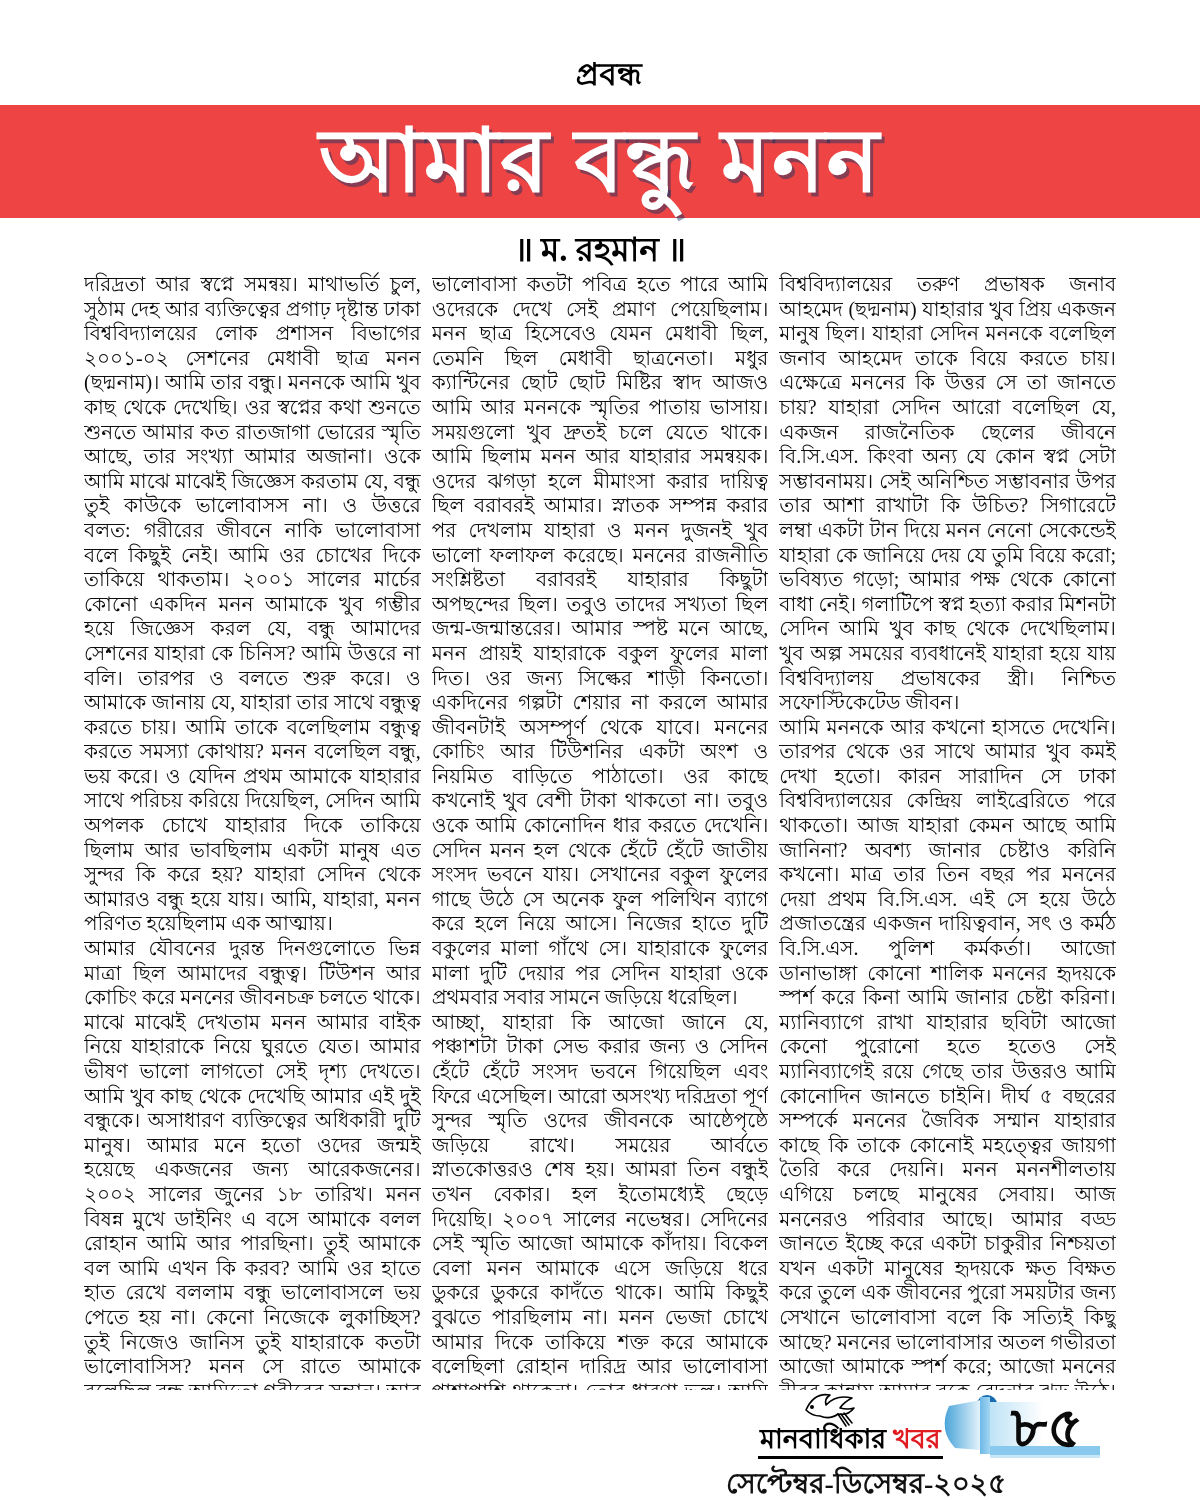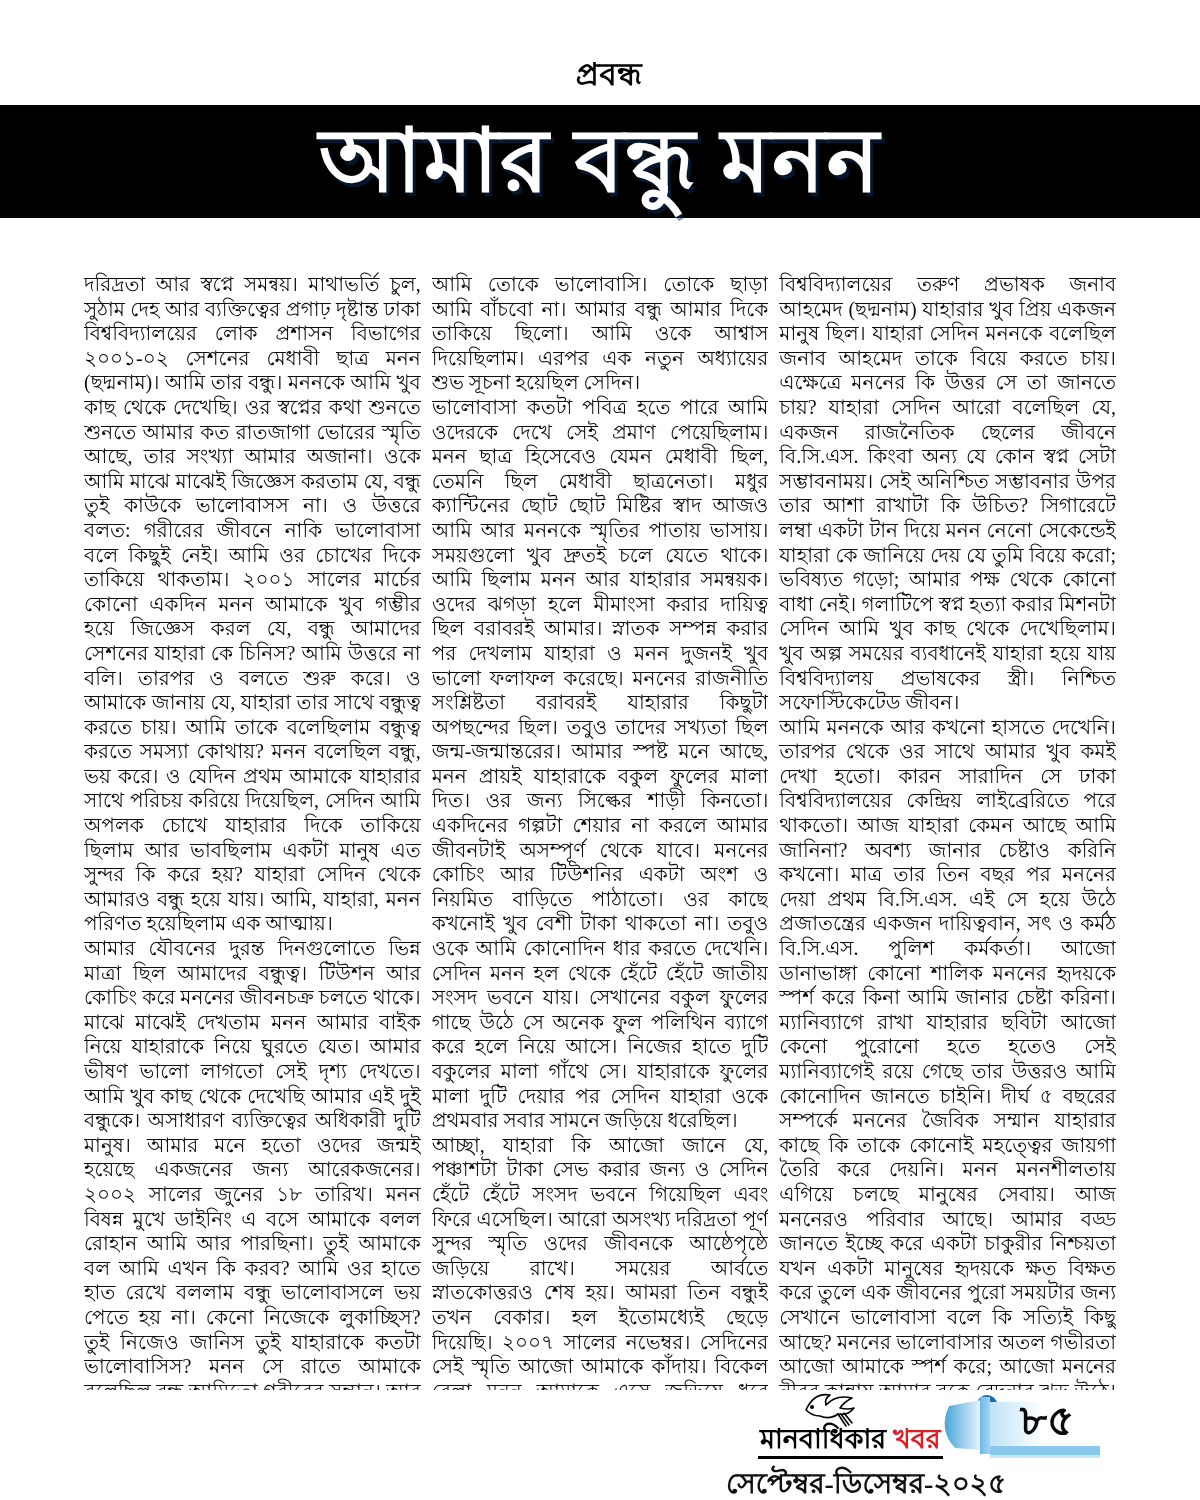--- a/index.html
+++ b/index.html
@@ -6,21 +6,21 @@
   .page{
     position:relative;width:1200px;height:1500px;background:#ffffff;
     font-family:"Liberation Serif","DejaVu Sans",serif;color:#0d0d0d;overflow:hidden;
   }
   .kicker{
     position:absolute;top:50px;left:0;width:100%;text-align:center;
     font-size:31px;font-weight:bold;color:#000;letter-spacing:.5px;padding-left:9px;
   }
   .title-band{
     position:absolute;top:105px;left:0;width:1200px;height:113px;
-    background:#000000;display:flex;align-items:center;justify-content:center;
+    background:#ef4444;display:flex;align-items:center;justify-content:center;
   }
   .title{
     margin:0;font-size:88px;line-height:1;font-weight:bold;color:#ffffff;
     text-shadow:3px 4px 0 rgba(8,52,100,.45);letter-spacing:2px;white-space:nowrap;
   }
   .byline{
     position:absolute;top:224px;left:0;width:100%;text-align:center;
     font-size:33px;font-weight:bold;color:#000;
   }
   .article{
@@ -40,42 +40,42 @@
     display:inline-block;border-bottom:3px solid #000;padding:0 2px 1px 2px;
     font-size:27px;font-weight:bold;line-height:1.15;white-space:nowrap;margin-left:32px;
   }
   .ln-black{color:#000;}
   .ln-red{color:#e01b22;}
   .issue-date{font-size:28px;font-weight:bold;color:#111;margin-top:3px;white-space:nowrap;}
   .page-mark{position:absolute;left:935px;top:12px;width:175px;height:75px;}
   .page-mark svg{position:absolute;left:0;top:0;}
   .page-num{
     position:absolute;left:72px;top:8px;width:80px;text-align:center;
-    font-size:42px;font-weight:bold;color:#0a0a0a;line-height:1;
+    font-size:56px;font-weight:bold;color:#0a0a0a;line-height:1;
   }
 </style>
 </head>
 <body>
 
 <div class="page">
 
   <div class="kicker">প্রবন্ধ</div>
 
   <div class="title-band">
     <h1 class="title">আমার বন্ধু মনন</h1>
   </div>
 
+  <div class="byline">॥ ম. রহমান ॥</div>
 
   <div class="article">
     <div class="col">
         <p>দরিদ্রতা আর স্বপ্নে সমন্বয়। মাথাভর্তি চুল, সুঠাম দেহ আর ব্যক্তিত্বের প্রগাঢ় দৃষ্টান্ত ঢাকা বিশ্ববিদ্যালয়ের লোক প্রশাসন বিভাগের ২০০১-০২ সেশনের মেধাবী ছাত্র মনন (ছদ্মনাম)। আমি তার বন্ধু। মননকে আমি খুব কাছ থেকে দেখেছি। ওর স্বপ্নের কথা শুনতে শুনতে আমার কত রাতজাগা ভোরের স্মৃতি আছে, তার সংখ্যা আমার অজানা। ওকে আমি মাঝে মাঝেই জিজ্ঞেস করতাম যে, বন্ধু তুই কাউকে ভালোবাসস না। ও উত্তরে বলত: গরীরের জীবনে নাকি ভালোবাসা বলে কিছুই নেই। আমি ওর চোখের দিকে তাকিয়ে থাকতাম। ২০০১ সালের মার্চের কোনো একদিন মনন আমাকে খুব গম্ভীর হয়ে জিজ্ঞেস করল যে, বন্ধু আমাদের সেশনের যাহারা কে চিনিস? আমি উত্তরে না বলি। তারপর ও বলতে শুরু করে। ও আমাকে জানায় যে, যাহারা তার সাথে বন্ধুত্ব করতে চায়। আমি তাকে বলেছিলাম বন্ধুত্ব করতে সমস্যা কোথায়? মনন বলেছিল বন্ধু, ভয় করে। ও যেদিন প্রথম আমাকে যাহারার সাথে পরিচয় করিয়ে দিয়েছিল, সেদিন আমি অপলক চোখে যাহারার দিকে তাকিয়ে ছিলাম আর ভাবছিলাম একটা মানুষ এত সুন্দর কি করে হয়? যাহারা সেদিন থেকে আমারও বন্ধু হয়ে যায়। আমি, যাহারা, মনন পরিণত হয়েছিলাম এক আত্মায়।</p>
         <p>আমার যৌবনের দুরন্ত দিনগুলোতে ভিন্ন মাত্রা ছিল আমাদের বন্ধুত্ব। টিউশন আর কোচিং করে মননের জীবনচক্র চলতে থাকে। মাঝে মাঝেই দেখতাম মনন আমার বাইক নিয়ে যাহারাকে নিয়ে ঘুরতে যেত। আমার ভীষণ ভালো লাগতো সেই দৃশ্য দেখতে। আমি খুব কাছ থেকে দেখেছি আমার এই দুই বন্ধুকে। অসাধারণ ব্যক্তিত্বের অধিকারী দুটি মানুষ। আমার মনে হতো ওদের জন্মই হয়েছে একজনের জন্য আরেকজনের। ২০০২ সালের জুনের ১৮ তারিখ। মনন বিষন্ন মুখে ডাইনিং এ বসে আমাকে বলল রোহান আমি আর পারছিনা। তুই আমাকে বল আমি এখন কি করব? আমি ওর হাতে হাত রেখে বললাম বন্ধু ভালোবাসলে ভয় পেতে হয় না। কেনো নিজেকে লুকাচ্ছিস? তুই নিজেও জানিস তুই যাহারাকে কতটা ভালোবাসিস? মনন সে রাতে আমাকে বলেছিল বন্ধু আমিতো গবীরের সন্তান। আর যাহারা? কোথায় আমি, আর কোথায় সে? আমি মননকে সাহস দিয়ে বলেছিলাম বন্ধু বিশ্বাস রেখে এগিয়ে যা। সেদিন সারারাত দুই বন্ধু কবি জসীম উদ্দিন হলের ছাদের উপর গল্প করে করে রাতটা শেষ করেছিলাম। ১লা নভেম্বর যাহারার জন্ম দিনে, প্রথম যাহারাই মননকে বলেছিল মনন</p>
       </div>
     <div class="col">
-        <p>আমি তোকে ভালোবাসি। তোকে ছাড়া আমি বাঁচবো না। আমার বন্ধু আমার দিকে তাকিয়ে ছিলো। আমি ওকে আশ্বাস দিয়েছিলাম। এরপর এক নতুন অধ্যায়ের শুভ সূচনা হয়েছিল সেদিন।</p>
         <p>ভালোবাসা কতটা পবিত্র হতে পারে আমি ওদেরকে দেখে সেই প্রমাণ পেয়েছিলাম। মনন ছাত্র হিসেবেও যেমন মেধাবী ছিল, তেমনি ছিল মেধাবী ছাত্রনেতা। মধুর ক্যান্টিনের ছোট ছোট মিষ্টির স্বাদ আজও আমি আর মননকে স্মৃতির পাতায় ভাসায়। সময়গুলো খুব দ্রুতই চলে যেতে থাকে। আমি ছিলাম মনন আর যাহারার সমন্বয়ক। ওদের ঝগড়া হলে মীমাংসা করার দায়িত্ব ছিল বরাবরই আমার। স্নাতক সম্পন্ন করার পর দেখলাম যাহারা ও মনন দুজনই খুব ভালো ফলাফল করেছে। মননের রাজনীতি সংশ্লিষ্টতা বরাবরই যাহারার কিছুটা অপছন্দের ছিল। তবুও তাদের সখ্যতা ছিল জন্ম-জন্মান্তরের। আমার স্পষ্ট মনে আছে, মনন প্রায়ই যাহারাকে বকুল ফুলের মালা দিত। ওর জন্য সিল্কের শাড়ী কিনতো। একদিনের গল্পটা শেয়ার না করলে আমার জীবনটাই অসম্পূর্ণ থেকে যাবে। মননের কোচিং আর টিউশনির একটা অংশ ও নিয়মিত বাড়িতে পাঠাতো। ওর কাছে কখনোই খুব বেশী টাকা থাকতো না। তবুও ওকে আমি কোনোদিন ধার করতে দেখেনি। সেদিন মনন হল থেকে হেঁটে হেঁটে জাতীয় সংসদ ভবনে যায়। সেখানের বকুল ফুলের গাছে উঠে সে অনেক ফুল পলিথিন ব্যাগে করে হলে নিয়ে আসে। নিজের হাতে দুটি বকুলের মালা গাঁথে সে। যাহারাকে ফুলের মালা দুটি দেয়ার পর সেদিন যাহারা ওকে প্রথমবার সবার সামনে জড়িয়ে ধরেছিল।</p>
         <p>আচ্ছা, যাহারা কি আজো জানে যে, পঞ্চাশটা টাকা সেভ করার জন্য ও সেদিন হেঁটে হেঁটে সংসদ ভবনে গিয়েছিল এবং ফিরে এসেছিল। আরো অসংখ্য দরিদ্রতা পূর্ণ সুন্দর স্মৃতি ওদের জীবনকে আষ্ঠেপৃষ্ঠে জড়িয়ে রাখে। সময়ের আর্বতে স্নাতকোত্তরও শেষ হয়। আমরা তিন বন্ধুই তখন বেকার। হল ইতোমধ্যেই ছেড়ে দিয়েছি। ২০০৭ সালের নভেম্বর। সেদিনের সেই স্মৃতি আজো আমাকে কাঁদায়। বিকেল বেলা মনন আমাকে এসে জড়িয়ে ধরে ডুকরে ডুকরে কাদঁতে থাকে। আমি কিছুই বুঝতে পারছিলাম না। মনন ভেজা চোখে আমার দিকে তাকিয়ে শক্ত করে আমাকে বলেছিলা রোহান দারিদ্র আর ভালোবাসা পাশাপাশি থাকেনা। তোর ধারণা ভুল। আমি সেদিন জানলাম। যাহারার উচ্চাভিলাসী স্বপ্ন। বি.সি.এসের আশায় বসে থাকা মননের স্বপ্ন হয়ে যায় অসহায়। সদ্য ঢাবি থেকে পাশ করা জগন্নাথ</p>
       </div>
     <div class="col">
         <p>বিশ্ববিদ্যালয়ের তরুণ প্রভাষক জনাব আহমেদ (ছদ্মনাম) যাহারার খুব প্রিয় একজন মানুষ ছিল। যাহারা সেদিন মননকে বলেছিল জনাব আহমেদ তাকে বিয়ে করতে চায়। এক্ষেত্রে মননের কি উত্তর সে তা জানতে চায়? যাহারা সেদিন আরো বলেছিল যে, একজন রাজনৈতিক ছেলের জীবনে বি.সি.এস. কিংবা অন্য যে কোন স্বপ্ন সেটা সম্ভাবনাময়। সেই অনিশ্চিত সম্ভাবনার উপর তার আশা রাখাটা কি উচিত? সিগারেটে লম্বা একটা টান দিয়ে মনন নেনো সেকেন্ডেই যাহারা কে জানিয়ে দেয় যে তুমি বিয়ে করো; ভবিষ্যত গড়ো; আমার পক্ষ থেকে কোনো বাধা নেই। গলাটিপে স্বপ্ন হত্যা করার মিশনটা সেদিন আমি খুব কাছ থেকে দেখেছিলাম। খুব অল্প সময়ের ব্যবধানেই যাহারা হয়ে যায় বিশ্ববিদ্যালয় প্রভাষকের স্ত্রী। নিশ্চিত সফোস্টিকেটেড জীবন।</p>
         <p>আমি মননকে আর কখনো হাসতে দেখেনি। তারপর থেকে ওর সাথে আমার খুব কমই দেখা হতো। কারন সারাদিন সে ঢাকা বিশ্ববিদ্যালয়ের কেন্দ্রিয় লাইব্রেরিতে পরে থাকতো। আজ যাহারা কেমন আছে আমি জানিনা? অবশ্য জানার চেষ্টাও করিনি কখনো। মাত্র তার তিন বছর পর মননের দেয়া প্রথম বি.সি.এস. এই সে হয়ে উঠে প্রজাতন্ত্রের একজন দায়িত্ববান, সৎ ও কর্মঠ বি.সি.এস. পুলিশ কর্মকর্তা। আজো ডানাভাঙ্গা কোনো শালিক মননের হৃদয়কে স্পর্শ করে কিনা আমি জানার চেষ্টা করিনা। ম্যানিব্যাগে রাখা যাহারার ছবিটা আজো কেনো পুরোনো হতে হতেও সেই ম্যানিব্যাগেই রয়ে গেছে তার উত্তরও আমি কোনোদিন জানতে চাইনি। দীর্ঘ ৫ বছরের সম্পর্কে মননের জৈবিক সম্মান যাহারার কাছে কি তাকে কোনোই মহত্ত্বের জায়গা তৈরি করে দেয়নি। মনন মননশীলতায় এগিয়ে চলছে মানুষের সেবায়। আজ মননেরও পরিবার আছে। আমার বড্ড জানতে ইচ্ছে করে একটা চাকুরীর নিশ্চয়তা যখন একটা মানুষের হৃদয়কে ক্ষত বিক্ষত করে তুলে এক জীবনের পুরো সময়টার জন্য সেখানে ভালোবাসা বলে কি সত্যিই কিছু আছে? মননের ভালোবাসার অতল গভীরতা আজো আমাকে স্পর্শ করে; আজো মননের নীরব কান্নায় আমার বুকে বেদনার ঝড় উঠে। দরিদ্রতা মননের অহংকার; সেই সাথে আমারও। আমি আর কোনোদিনও জানতে চাইবনা যে, যাহারা কি সত্যিই কাউকে ভালোবাসতে পেরেছে কিনা কিংবা আজ যাহারা কতোটা সুখী? আমার আশ্বাস আজো মননের মনোবল। ভালো থাকুক পৃথিবীর সমস্ত সম্মানিত যাহারা কিংবা প্রেম যুদ্ধে পরাজিত অসংখ্য সৈনিকেরা।</p>
 
     </div>
   </div>
 

